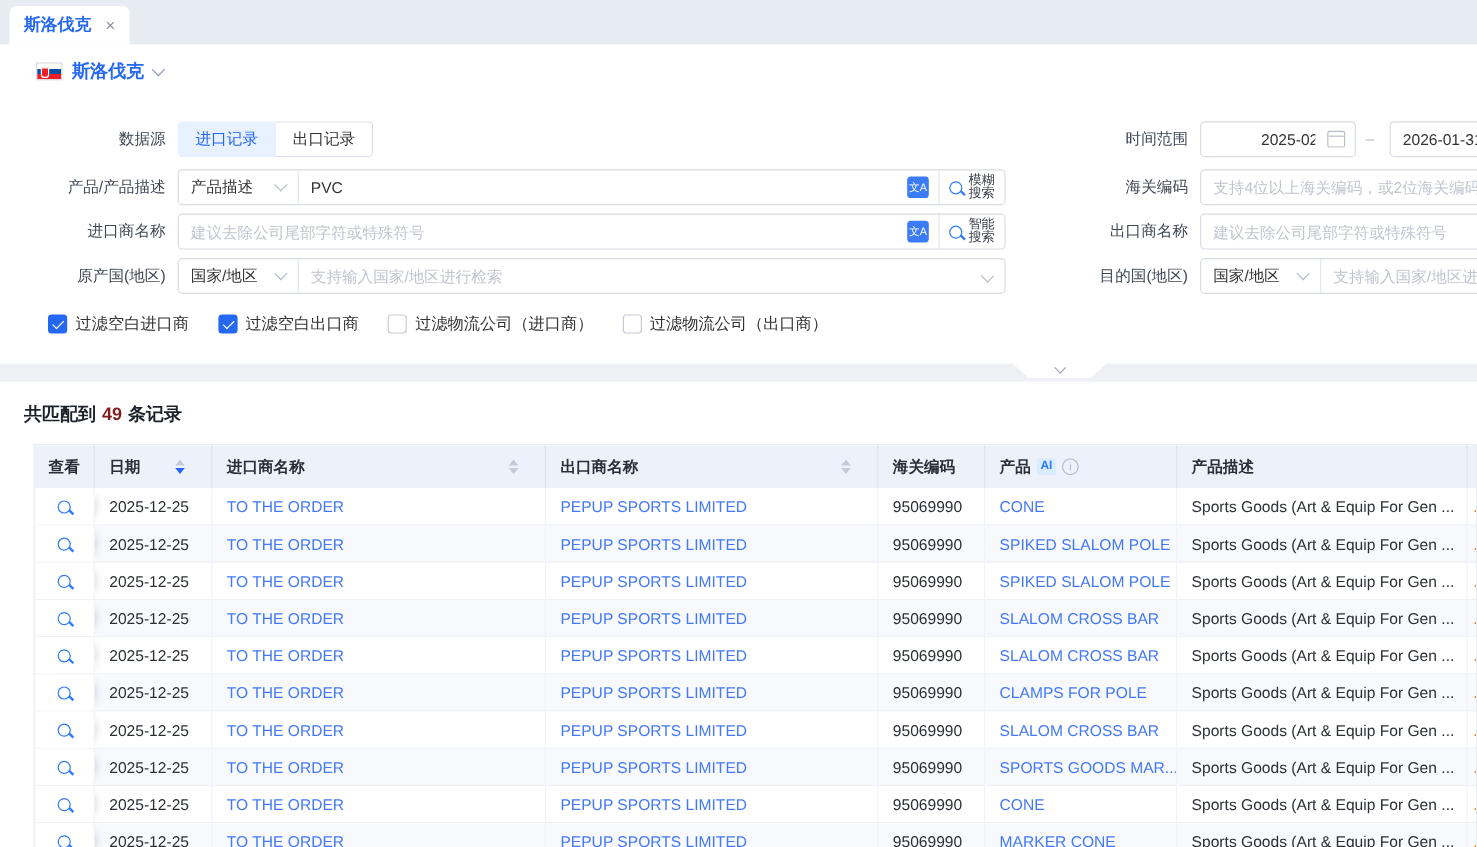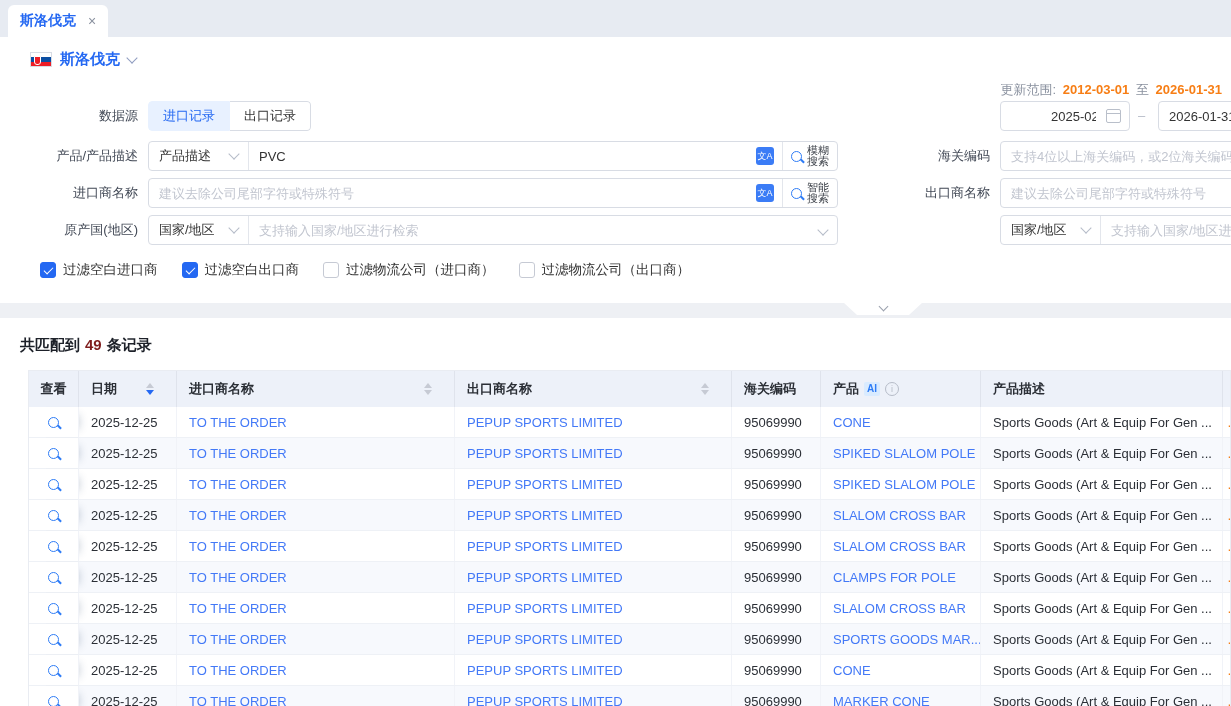--- a/index.html
+++ b/index.html
@@ -127,32 +127,27 @@
   </div>
 
   <div class="form-panel">
 
     <div class="country-row">
       <span class="flag"></span>
       <span class="country-name">斯洛伐克</span>
       <span class="chev"></span>
     </div>
 
-    <div class="update-range">
-      <span>更新范围:</span>
-      <b>2012-03-01</b>
-      <span>至</span>
-      <b>2026-01-31</b>
-    </div>
 
     <div class="f-label row1">数据源</div>
     <div class="seg">
       <div class="seg-btn active">进口记录</div>
       <div class="seg-btn plain">出口记录</div>
     </div>
+    <div class="f-label right row1">时间范围</div>
     <div class="r-input date-box" style="top:64px;padding-left:40px;">
       <input value="2025-02-01" style="">
       <span class="cal-icon"></span>
     </div>
     <div class="date-dash" style="top:64px;">–</div>
     <div class="r-input date-box date2" style="top:64px;">
       <input value="2026-01-31" style="">
     </div>
 
     <div class="f-label row2">产品/产品描述</div>
@@ -195,20 +190,21 @@
 
     <div class="f-label row4">原产国(地区)</div>
     <div class="grp" style="top:178px;">
       <div class="sel">
         <span>国家/地区</span>
         <span class="chev gray"></span>
       </div>
       <input placeholder="支持输入国家/地区进行检索" style="">
       <span class="chev gray tail-chev"></span>
     </div>
+    <div class="f-label right row4">目的国(地区)</div>
     <div class="r-input" style="top:178px;padding:0;">
       <div class="sel" style="width:100px;flex:none;display:flex;align-items:center;justify-content:space-between;padding:0 10px;font-size:13px;border-right:1px solid #e3e6ec;height:100%;box-sizing:border-box;cursor:pointer;">
         <span>国家/地区</span>
         <span class="chev gray"></span>
       </div>
       <input placeholder="支持输入国家/地区进行检索" style="">
     </div>
 
     <div class="cb-row" id="cb-row">
         <label class="cb-item">

